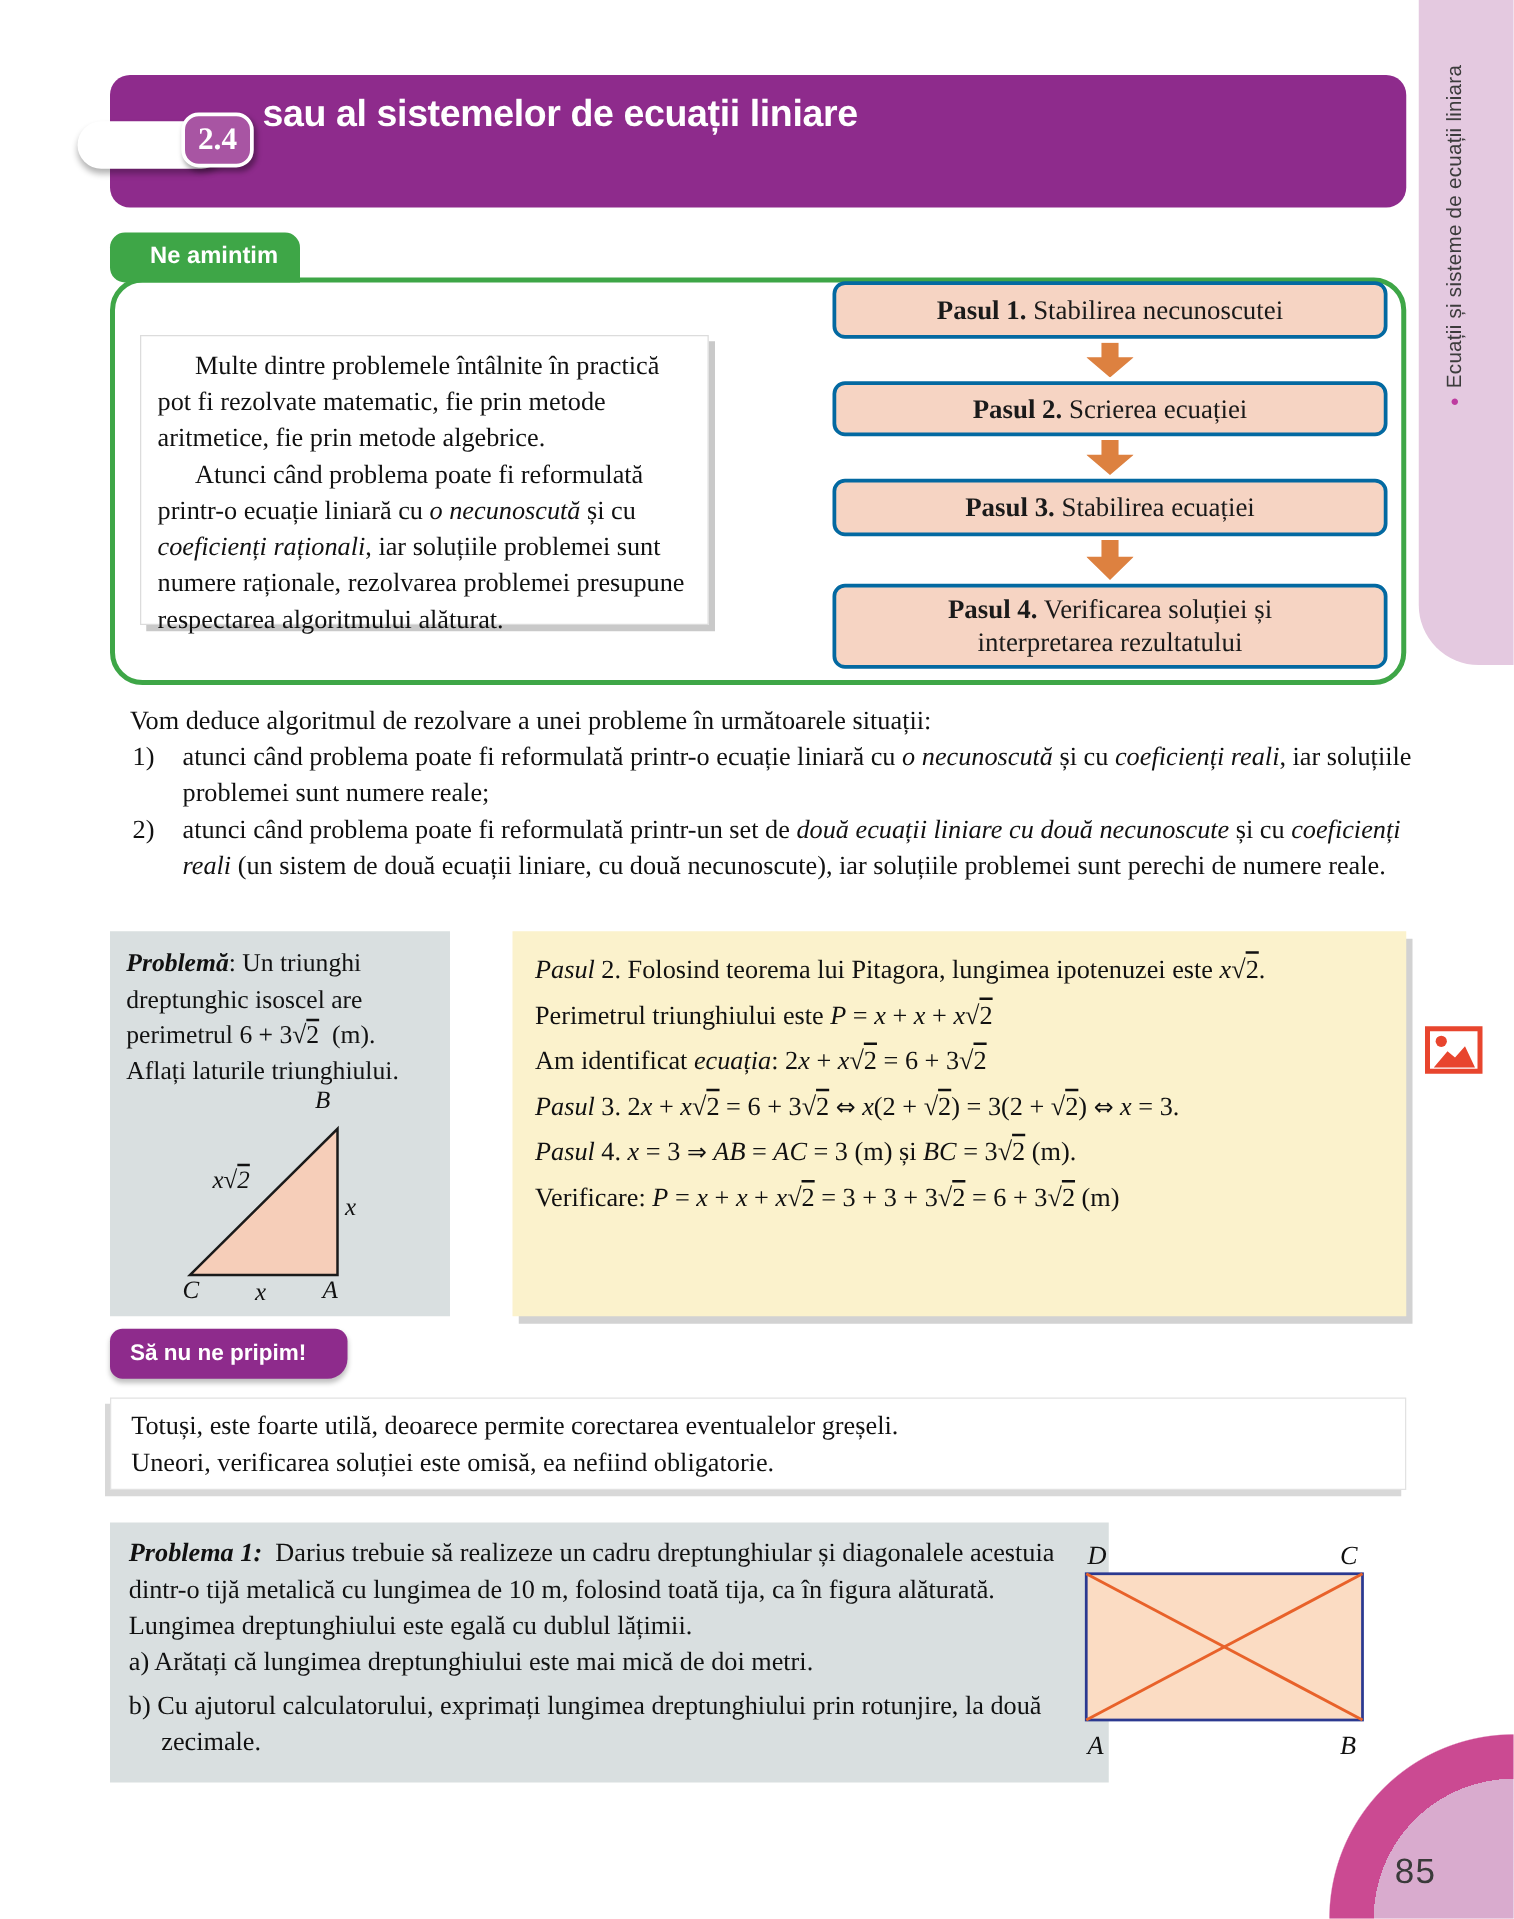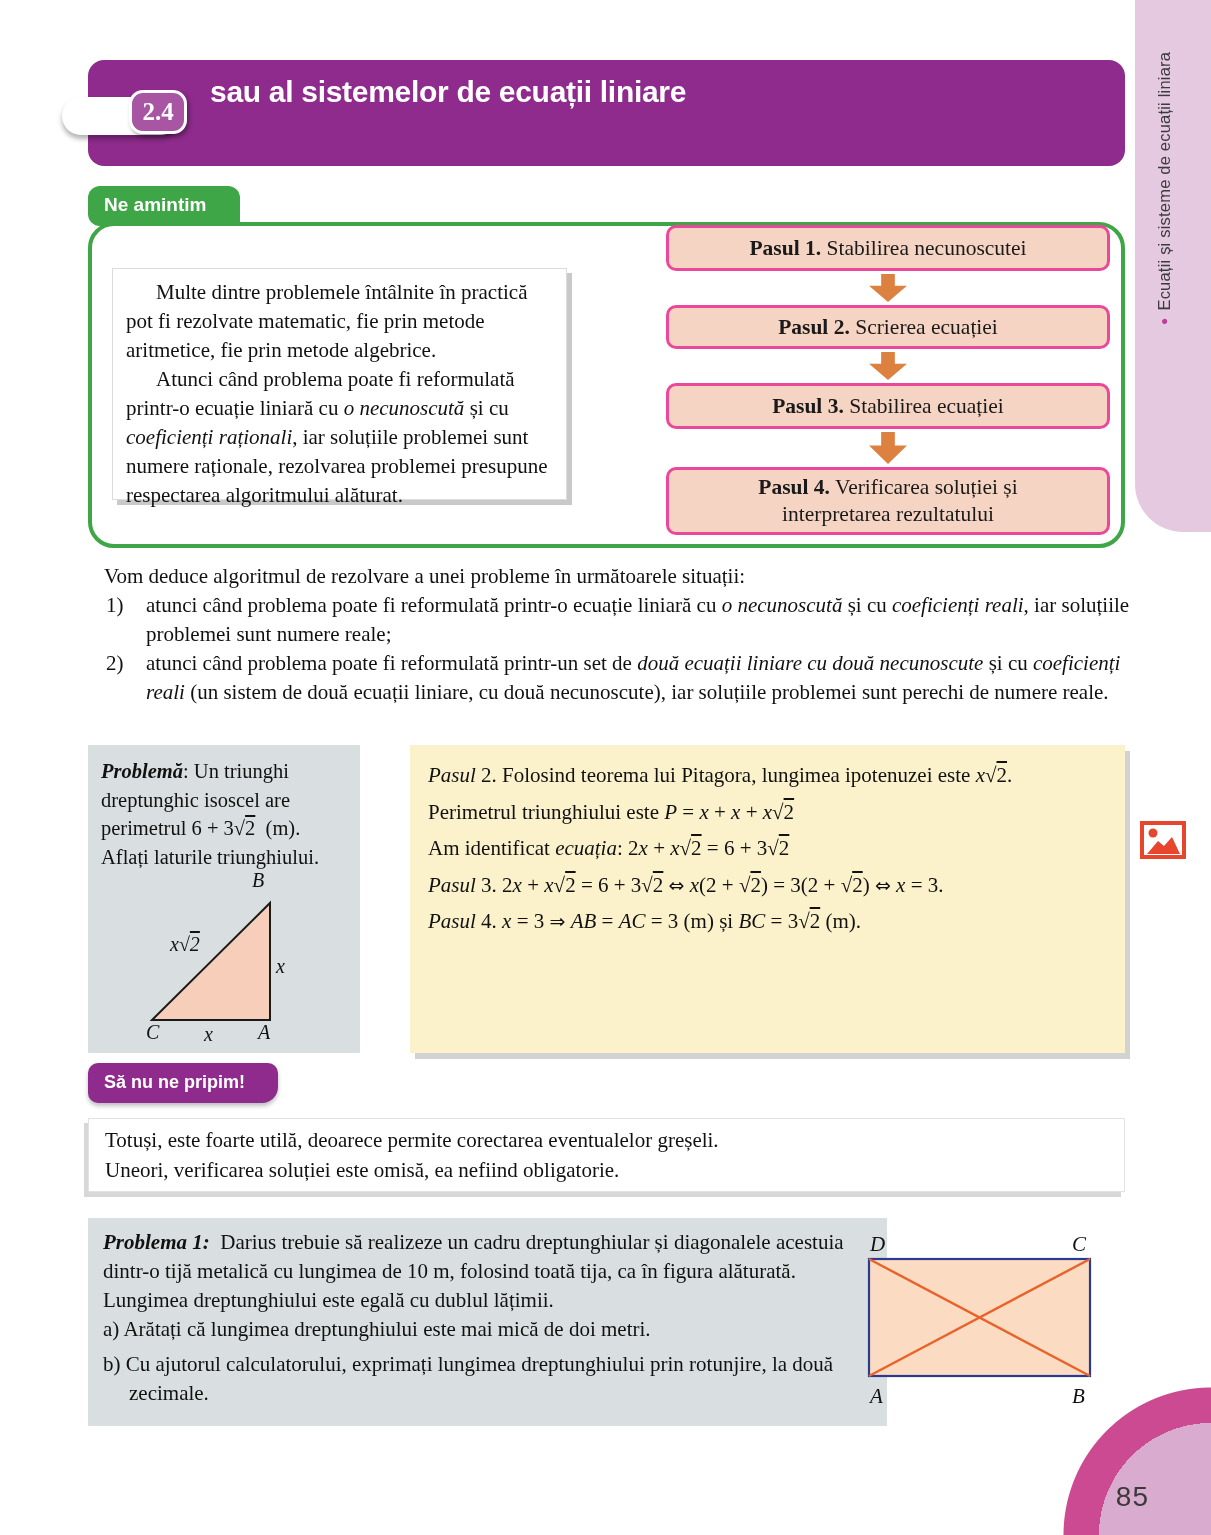--- a/index.html
+++ b/index.html
@@ -41,56 +41,56 @@
     font-weight: bold; font-size: 30px; line-height: 41px;
     color: #fff; letter-spacing: -.3px;
   }
   .header-notch {
     position: absolute; left: 62px; top: 97px;
     width: 118px; height: 38px; background: #fff;
     border-radius: 19px;
     box-shadow: 0 4px 5px rgba(0,0,0,.3);
   }
   .header-badge {
-    position: absolute; left: 129px; top: 90px;
+    position: absolute; left: 145px; top: 90px;
     width: 58px; height: 44px;
     background: #A855A3; border: 3.5px solid #fff; border-radius: 14px;
     color: #fff; font-family: "Liberation Serif", serif;
     font-weight: bold; font-size: 25px;
     display: flex; align-items: center; justify-content: center;
     box-shadow: 2px 3px 4px rgba(0,0,0,.35);
   }
 
   
   .rem-box {
     position: absolute; left: 88px; top: 222px;
     width: 1037px; height: 326px;
     background: #fff; border: 4px solid #3EA647; border-radius: 26px;
   }
   .rem-tab {
     position: absolute; left: 88px; top: 186px;
     width: 152px; height: 40px;
     background: #3EA647; border-radius: 12px 12px 0 12px;
     color: #fff; font-family: "Liberation Sans", sans-serif;
     font-weight: bold; font-size: 19px; line-height: 38px;
-    padding-left: 16px; z-index: 3;
+    padding-left: 32px; z-index: 3;
   }
   .rem-card {
     position: absolute; left: 112px; top: 268px;
     width: 455px; height: 232px;
     background: #fff; border: 1px solid #dcdcdc;
     box-shadow: 5px 5px 0 #c9c9c9;
     padding: 9px 13px;
     font-size: 21px; line-height: 29px;
   }
   .rem-card p { text-indent: 30px; }
 
   .step {
     position: absolute; left: 666px; width: 444px;
-    background: #F6D4C3; border: 3px solid #ec4899; border-radius: 10px;
+    background: #F6D4C3; border: 3px solid #0369a1; border-radius: 10px;
     display: flex; align-items: center; justify-content: center;
     text-align: center; font-size: 21.5px; color: #1a1a1a;
     line-height: 27px; padding: 0 38px;
   }
   .arrow {
     position: absolute; left: 869px; width: 38px;
     background: #DD8140;
     clip-path: polygon(32% 0, 68% 0, 68% 42%, 100% 42%, 50% 100%, 0 42%, 32% 42%);
   }
 
@@ -236,20 +236,21 @@
   <div class="lbl" style="left:64px; top:148px;">x</div>
   <div class="lbl" style="left:118px; top:146px;">A</div>
 </div>
 
 <div class="sol-box">
   <div class="line"><i>Pasul</i> 2. Folosind teorema lui Pitagora, lungimea ipotenuzei este <i>x</i>√<span class="ov">2</span>.</div>
   <div class="line">Perimetrul triunghiului este <i>P</i> = <i>x</i> + <i>x</i> + <i>x</i>√<span class="ov">2</span></div>
   <div class="line">Am identificat <i>ecuația</i>: 2<i>x</i> + <i>x</i>√<span class="ov">2</span> = 6 + 3√<span class="ov">2</span></div>
   <div class="line"><i>Pasul</i> 3. 2<i>x</i> + <i>x</i>√<span class="ov">2</span> = 6 + 3√<span class="ov">2</span> <span class="mathsym">⇔</span> <i>x</i>(2 + √<span class="ov">2</span>) = 3(2 + √<span class="ov">2</span>) <span class="mathsym">⇔</span> <i>x</i> = 3.</div>
   <div class="line"><i>Pasul</i> 4. <i>x</i> = 3 <span class="mathsym">⇒</span> <i>AB</i> = <i>AC</i> = 3 (m) și <i>BC</i> = 3√<span class="ov">2</span> (m).</div>
+  <div class="line">Verificare: <i>P</i> = <i>x</i> + <i>x</i> + <i>x</i>√<span class="ov">2</span> = 3 + 3 + 3√<span class="ov">2</span> = 6 + 3√<span class="ov">2</span> (m)</div>
 </div>
 
 <div class="caution-badge">Să nu ne pripim!</div>
 <div class="caution-box">
   <div>Totuși, este foarte utilă, deoarece permite corectarea eventualelor greșeli.</div>
   <div>Uneori, verificarea soluției este omisă, ea nefiind obligatorie.</div>
 </div>
 
 <div class="prob1-box">
   <div><b><i>Problema 1:</i></b>&nbsp; Darius trebuie să realizeze un cadru dreptunghiular și diagonalele acestuia dintr-o tijă metalică cu lungimea de 10 m, folosind toată tija, ca în figura alăturată. Lungimea dreptunghiului este egală cu dublul lățimii.</div>

